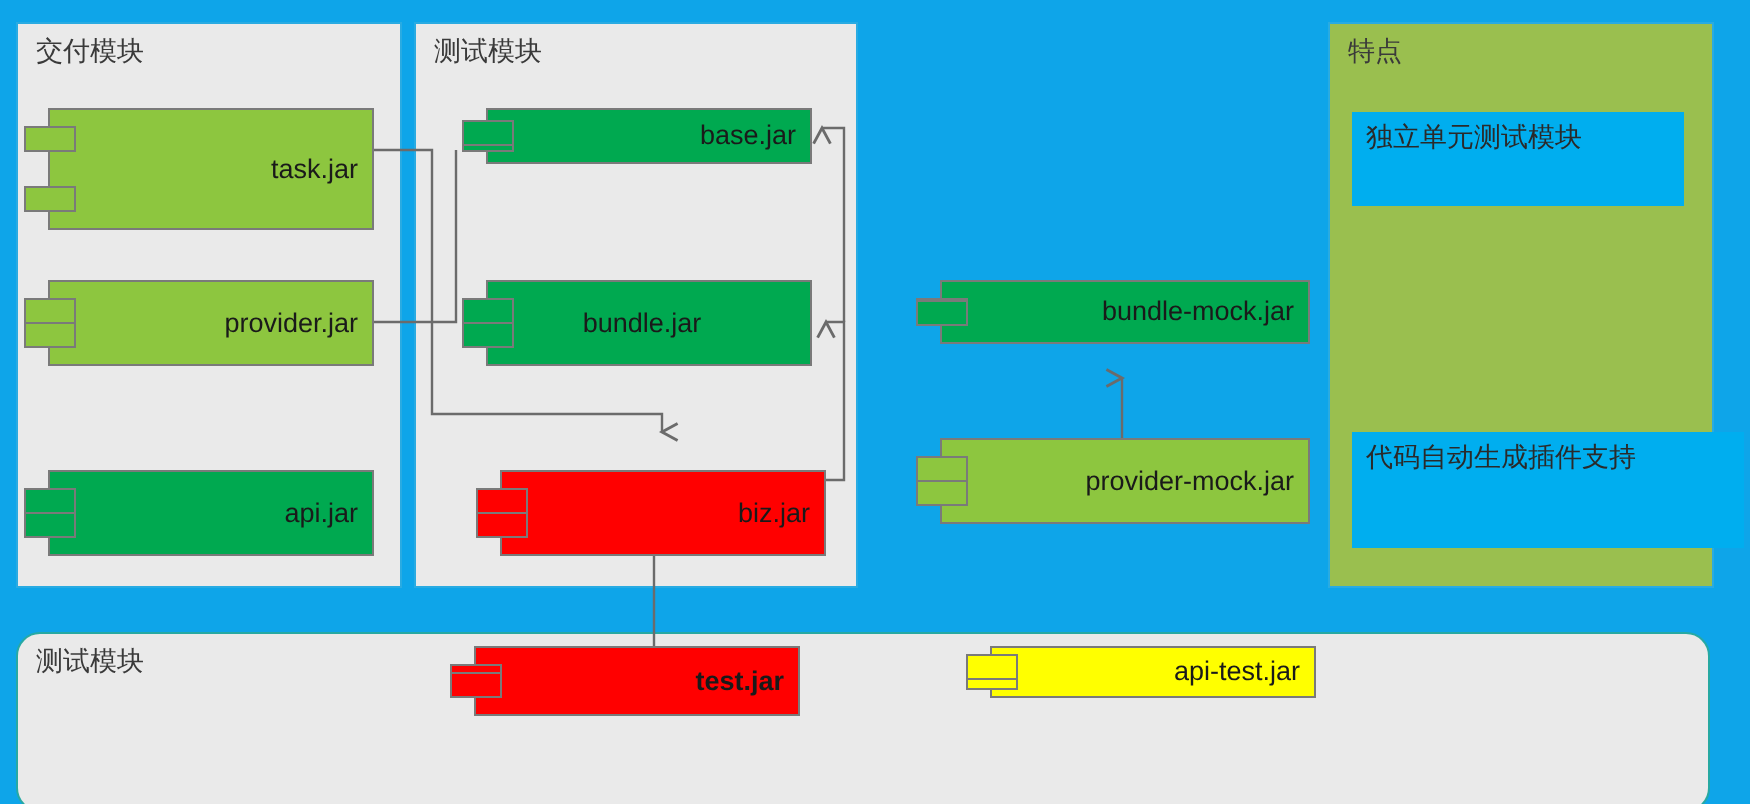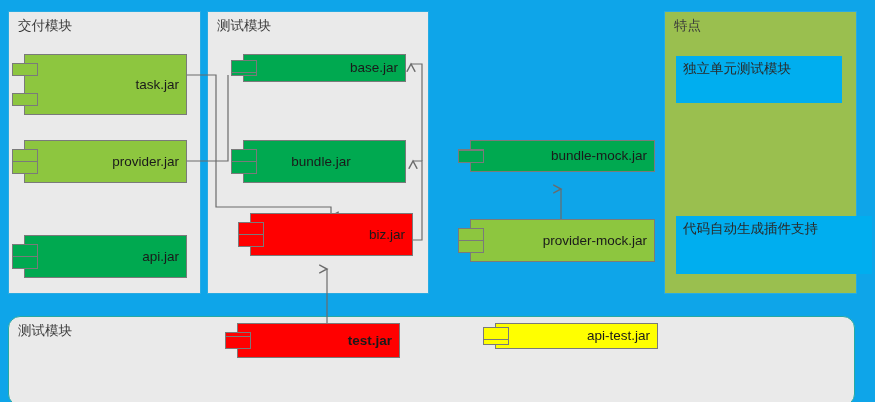--- a/index.html
+++ b/index.html
@@ -162,21 +162,21 @@
       <div class="component" style="left: 243px; top: 54px; width: 163px; height: 28px; background: rgb(0, 169, 80);">
         <div class="tab top" style="background: rgb(0, 169, 80);"></div>
         <div class="tab bottom" style="background: rgb(0, 169, 80);"></div>
         <div class="label">base.jar</div>
       </div>
       <div class="component" style="left: 243px; top: 140px; width: 163px; height: 43px; background: rgb(0, 169, 80); justify-content: center;">
         <div class="tab top" style="background: rgb(0, 169, 80);"></div>
         <div class="tab bottom" style="background: rgb(0, 169, 80);"></div>
         <div class="label">bundle.jar</div>
       </div>
-      <div class="component" style="left: 250px; top: 213px; width: 163px; height: 43px; background: rgb(255, 0, 0); text-align: center;">
+      <div class="component" style="left: 250px; top: 235px; width: 163px; height: 43px; background: rgb(255, 0, 0); text-align: center;">
         <div class="tab top" style="background: rgb(255, 0, 0);"></div>
         <div class="tab bottom" style="background: rgb(255, 0, 0);"></div>
         <div class="label">biz.jar</div>
       </div>
       <div class="component" style="left: 470px; top: 140px; width: 185px; height: 32px; background: rgb(0, 169, 80);">
         <div class="tab top" style="background: rgb(0, 169, 80);"></div>
         <div class="tab bottom" style="background: rgb(0, 169, 80);"></div>
         <div class="label">bundle-mock.jar</div>
       </div>
       <div class="component" style="left: 470px; top: 219px; width: 185px; height: 43px; background: rgb(141, 198, 63);">

